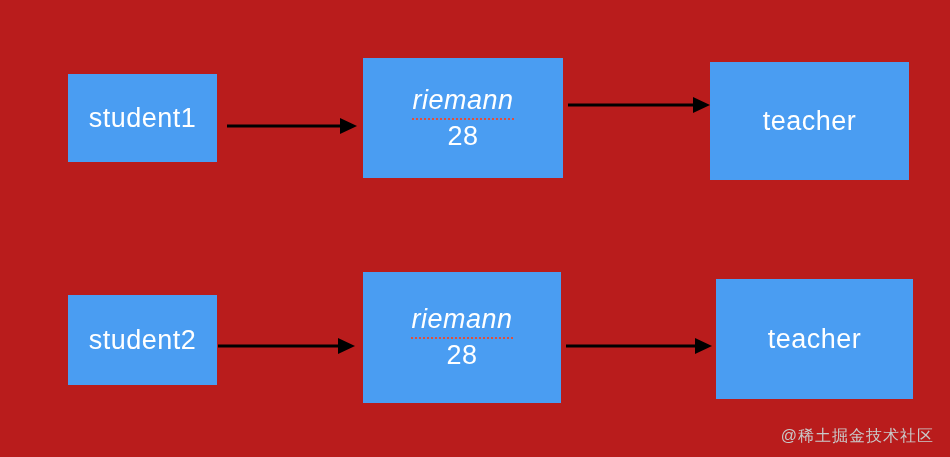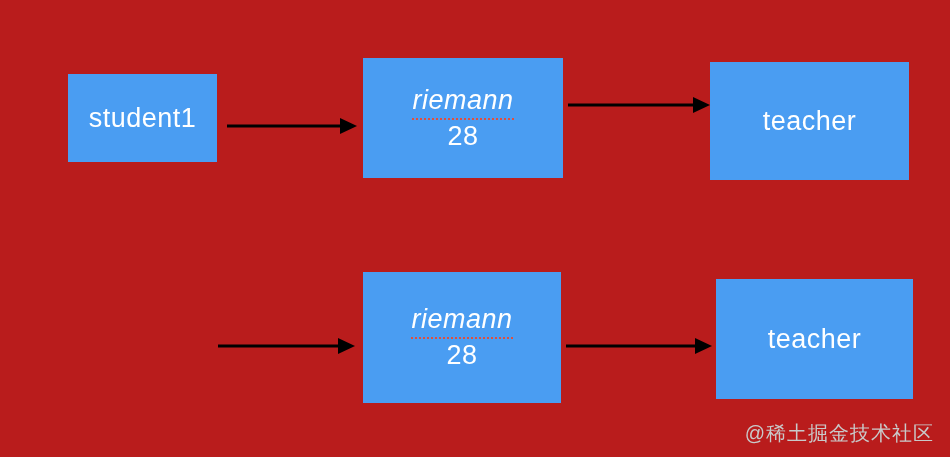--- a/index.html
+++ b/index.html
@@ -70,21 +70,21 @@
     border-bottom: 8px solid transparent;
   }
   .arrow1 { left: 227px; top: 118px; width: 130px; }
   .arrow2 { left: 568px; top: 97px;  width: 142px; }
   .arrow3 { left: 218px; top: 338px; width: 137px; }
   .arrow4 { left: 566px; top: 338px; width: 146px; }
   .watermark {
     position: absolute;
     right: 16px;
     bottom: 10px;
-    font-size: 20px;
+    font-size: 16px;
     color: #c9c9c9;
     letter-spacing: 1px;
     white-space: nowrap;
   }
 </style>
 </head>
 <body>
 
 <div class="canvas">
 
@@ -104,20 +104,23 @@
 
   <div class="arrow arrow2">
     <div class="shaft"></div>
     <div class="head"></div>
   </div>
 
   <div class="node teacher1">
     <span class="line">teacher</span>
   </div>
 
+  <div class="node student2">
+    <span class="line">student2</span>
+  </div>
 
   <div class="arrow arrow3">
     <div class="shaft"></div>
     <div class="head"></div>
   </div>
 
   <div class="node riemann2">
     <span class="line spellcheck">riemann</span>
     <span class="line">28</span>
   </div>

